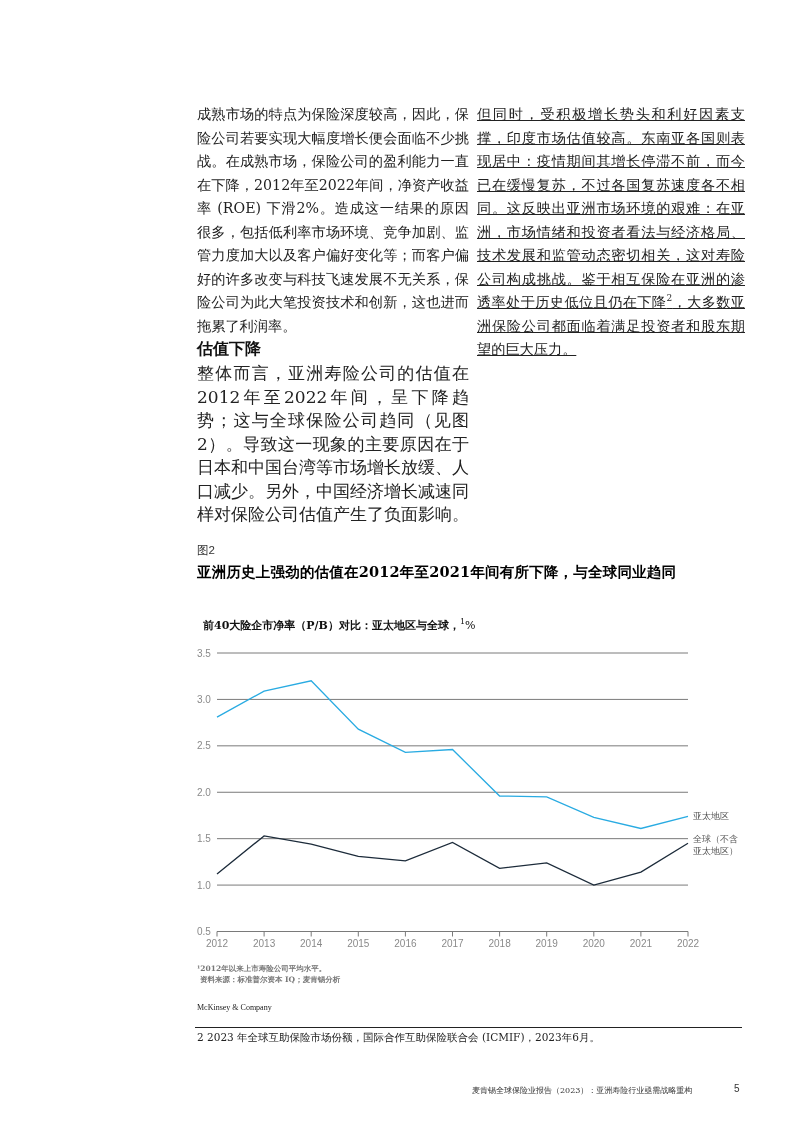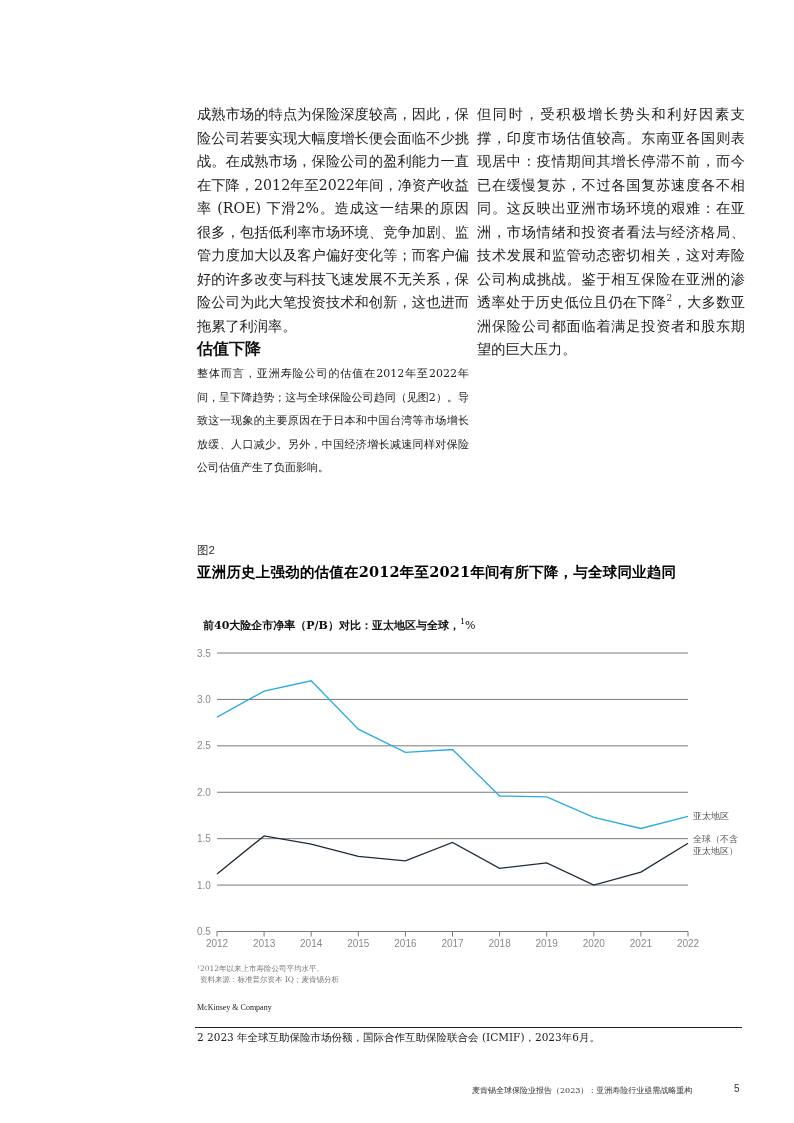--- a/index.html
+++ b/index.html
@@ -1,38 +1,38 @@
 <!DOCTYPE html>
 <html><head>
   <meta charset="utf-8">
   <style>
     * { margin: 0; padding: 0; box-sizing: border-box; }
     html, body { width: 794px; height: 1123px; background: #ffffff; overflow: hidden; }
     body { position: relative; font-family: "DejaVu Serif", serif; color: #1a1a1a; }
 
     .col { position: absolute; font-size: 14.2px; line-height: 23.5px; color: #222; text-align: justify; }
     .col-left { left: 197px; top: 103px; width: 272px; }
-    .col-right { left: 477px; top: 103px; width: 268px; }
+    .col-right { left: 477px; top: 103px; width: 268px; text-decoration: underline; }
     .col p { margin: 0; }
     sup.fn { font-size: 9px; vertical-align: super; line-height: 0; }
 
     .section-title { position: absolute; left: 197px; top: 339px; font-size: 16px; font-weight: bold; color: #111; font-family: "DejaVu Sans", sans-serif; text-align: right; }
-    .section-body { position: absolute; left: 197px; top: 362px; width: 272px; font-size: 11px; line-height: 23.5px; color: #222; text-align: justify; }
+    .section-body { position: absolute; left: 197px; top: 362px; width: 272px; font-size: 17px; line-height: 23.5px; color: #222; text-align: justify; }
 
     .fig-label { position: absolute; left: 197px; top: 543px; font-size: 11.5px; color: #333; font-family: Liberation Sans, sans-serif; }
     .fig-title { position: absolute; left: 197px; top: 563px; font-size: 14.5px; font-weight: bold; color: #000000; letter-spacing: 0.2px; }
     .fig-subtitle { position: absolute; left: 197px; top: 617px; font-size: 11px; font-weight: bold; color: #111; margin-left: 6px; }
     .fig-subtitle sup { font-weight: normal; font-size: 8px; }
 
     .chart { position: absolute; left: 195px; top: 640px; width: 560px; height: 315px; }
     .chart svg { width: 560px; height: 315px; display: block; }
     .tick-label { font-family: "Liberation Sans", sans-serif; font-size: 10px; fill: #8a8a8a; }
     .legend-label { font-family: "DejaVu Serif", serif; font-size: 9px; fill: #555; }
 
-    .footnote { position: absolute; left: 197px; top: 963px; font-size: 7.5px; line-height: 11px; color: #777; }
+    .footnote { position: absolute; left: 197px; top: 963px; font-size: 7.5px; line-height: 11px; color: #777; font-weight: bold; }
     .brand { position: absolute; left: 197px; top: 1003px; font-size: 8px; color: #222; font-family: Liberation Serif, serif; }
 
     .rule { position: absolute; left: 195px; top: 1027px; width: 547px; height: 1.3px; background: #222; }
     .endnote { position: absolute; left: 197px; top: 1031px; font-size: 10.5px; color: #222; }
 
     .page-footer { position: absolute; left: 472px; top: 1085px; font-size: 8px; color: #333; }
     .page-number { position: absolute; left: 734px; top: 1083px; font-size: 10px; color: #333; font-family: "Liberation Sans", sans-serif; }
   </style>
 </head>
 <body>

